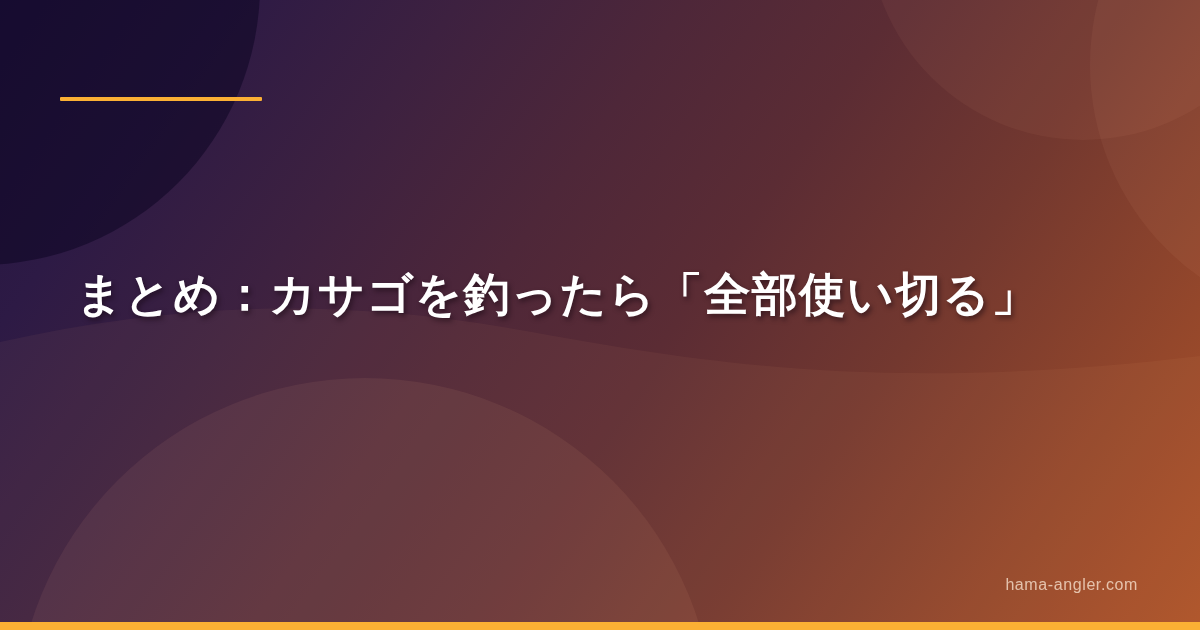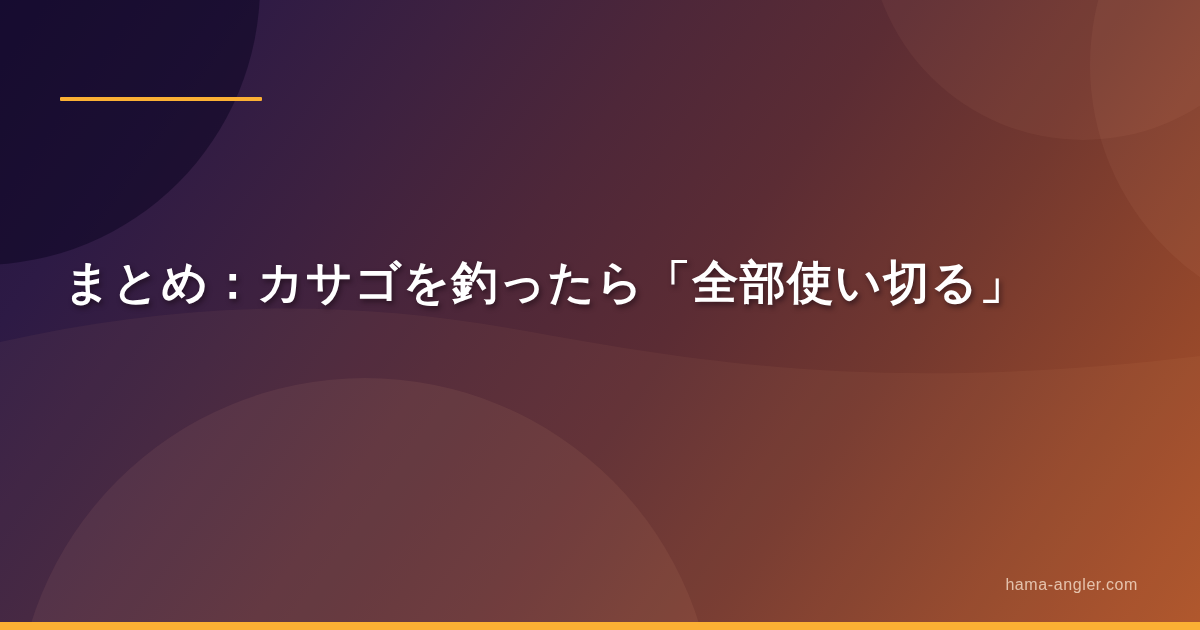--- a/index.html
+++ b/index.html
@@ -113,21 +113,21 @@
     height: 4px;
     background: #fbb034;
     border-radius: 1px;
   }
 
   .title {
     position: absolute;
     left: 60px;
     top: 248px;
     width: 1090px;
-    margin: 4px;
+    margin: 16px;
     color: #ffffff;
     font-size: 46px;
     font-weight: bold;
     line-height: 1.32;
     letter-spacing: 1.5px;
     text-shadow: 2px 3px 5px rgba(22, 8, 16, .55);
   }
 
   .site {
     position: absolute;

